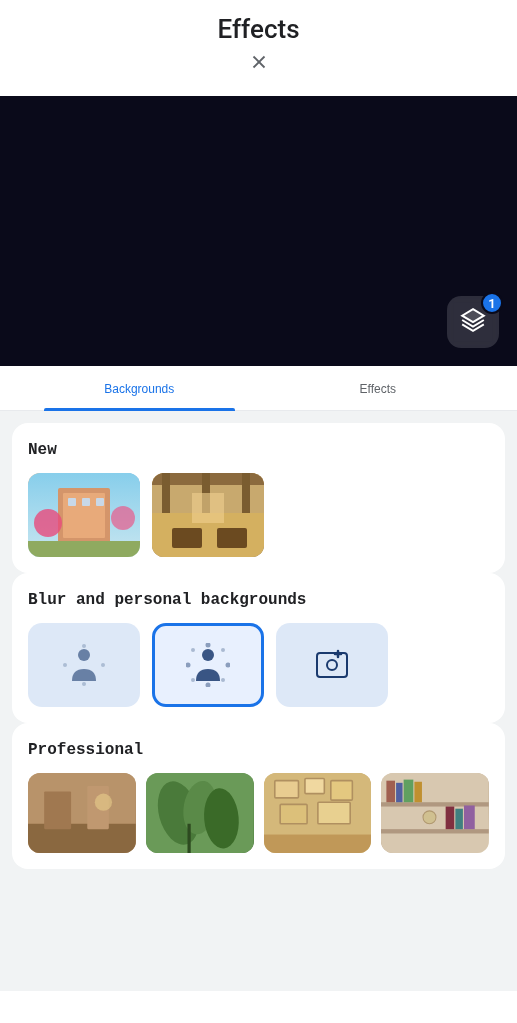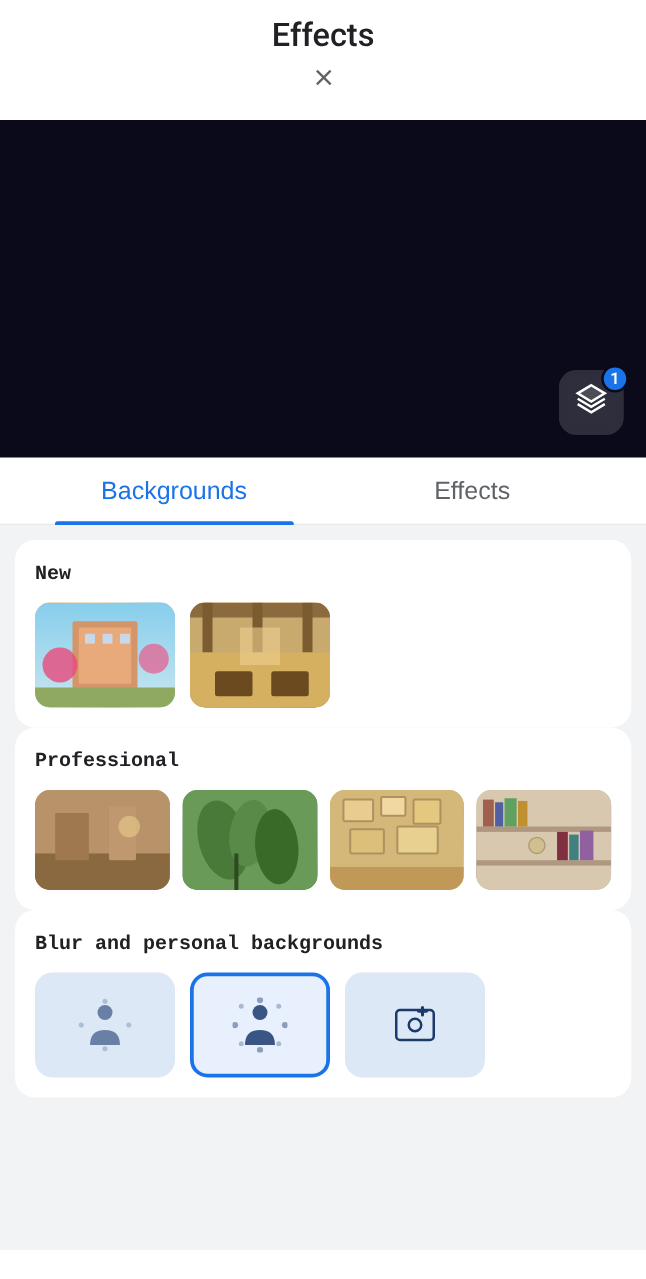--- a/index.html
+++ b/index.html
@@ -90,21 +90,21 @@
       display: flex;
       align-items: center;
       border-bottom: 1px solid #e8eaed;
       padding: 0 20px;
       background: #fff;
     }
     .tab {
       flex: 1;
       text-align: center;
       padding: 16px 8px 14px;
-      font-size: 20px;
+      font-size: 12px;
       font-weight: 500;
       color: #5f6368;
       cursor: pointer;
       position: relative;
       border: none;
       background: transparent;
     }
     .tab.active {
       color: #1a73e8;
     }
@@ -298,83 +298,20 @@
           <rect x="20" y="55" width="30" height="20" fill="#6b4a20" rx="2"></rect>
           <rect x="65" y="55" width="30" height="20" fill="#6b4a20" rx="2"></rect>
 
           <rect x="40" y="20" width="32" height="30" fill="#f0d090" opacity="0.6"></rect>
         </svg>
       </div>
     </div>
   </div>
 
   <div class="section-card">
-    <div class="section-title">Professional</div>
-    <div class="pro-row">
-
-      <div class="pro-thumb pro-1">
-        <svg width="100%" height="80" viewBox="0 0 100 80" preserveAspectRatio="xMidYMid slice">
-          <rect width="100" height="80" fill="#b8936a"></rect>
-          <rect x="0" y="50" width="100" height="30" fill="#8a6840"></rect>
-          <rect x="15" y="20" width="25" height="35" fill="#a07850" rx="1"></rect>
-          <rect x="55" y="15" width="20" height="40" fill="#c09870" rx="1"></rect>
-
-          <circle cx="70" cy="30" r="8" fill="#f0d890" opacity="0.5"></circle>
-        </svg>
-      </div>
-
-      <div class="pro-thumb pro-2">
-        <svg width="100%" height="80" viewBox="0 0 100 80" preserveAspectRatio="xMidYMid slice">
-          <rect width="100" height="80" fill="#6a9a58"></rect>
-
-          <ellipse cx="30" cy="40" rx="18" ry="30" fill="#4a7a3a" transform="rotate(-15 30 40)"></ellipse>
-          <ellipse cx="50" cy="35" rx="15" ry="25" fill="#5a8a48" transform="rotate(10 50 35)"></ellipse>
-          <ellipse cx="70" cy="45" rx="16" ry="28" fill="#3a6a28" transform="rotate(-5 70 45)"></ellipse>
-
-          <line x1="40" y1="80" x2="40" y2="50" stroke="#2d4a20" stroke-width="3"></line>
-        </svg>
-      </div>
-
-      <div class="pro-thumb pro-3">
-        <svg width="100%" height="80" viewBox="0 0 100 80" preserveAspectRatio="xMidYMid slice">
-          <rect width="100" height="80" fill="#d4b87a"></rect>
-
-          <rect x="10" y="10" width="22" height="16" fill="#e8cc90" stroke="#b09060" stroke-width="1.5" rx="1"></rect>
-          <rect x="38" y="8" width="18" height="14" fill="#f0d8a0" stroke="#b09060" stroke-width="1.5" rx="1"></rect>
-          <rect x="62" y="10" width="20" height="18" fill="#e4c880" stroke="#b09060" stroke-width="1.5" rx="1"></rect>
-          <rect x="15" y="32" width="25" height="18" fill="#dcc07a" stroke="#b09060" stroke-width="1.5" rx="1"></rect>
-          <rect x="50" y="30" width="30" height="20" fill="#e8d090" stroke="#b09060" stroke-width="1.5" rx="1"></rect>
-
-          <rect x="0" y="60" width="100" height="20" fill="#c09858"></rect>
-        </svg>
-      </div>
-
-      <div class="pro-thumb pro-4">
-        <svg width="100%" height="80" viewBox="0 0 100 80" preserveAspectRatio="xMidYMid slice">
-          <rect width="100" height="80" fill="#d8c8b0"></rect>
-
-          <rect x="0" y="30" width="100" height="4" fill="#b09880"></rect>
-          <rect x="0" y="55" width="100" height="4" fill="#b09880"></rect>
-
-          <rect x="5" y="10" width="8" height="20" fill="#a06050"></rect>
-          <rect x="14" y="12" width="6" height="18" fill="#5060a0"></rect>
-          <rect x="21" y="9" width="9" height="21" fill="#60a060"></rect>
-          <rect x="31" y="11" width="7" height="19" fill="#c09030"></rect>
-          <rect x="60" y="34" width="8" height="21" fill="#803040"></rect>
-          <rect x="69" y="36" width="7" height="19" fill="#408080"></rect>
-          <rect x="77" y="33" width="10" height="22" fill="#9060a0"></rect>
-
-          <circle cx="45" cy="44" r="6" fill="#d0c090" stroke="#b09870" stroke-width="1"></circle>
-        </svg>
-      </div>
-
-    </div>
-  </div>
-
-  <div class="section-card">
     <div class="section-title">Blur and personal backgrounds</div>
     <div class="blur-row">
 
       <div class="blur-item">
         <svg width="44" height="44" viewBox="0 0 44 44" xmlns="http://www.w3.org/2000/svg">
 
           <circle cx="22" cy="12" r="6" fill="rgba(26,58,110,0.6)"></circle>
           <path d="M10 38 Q10 26 22 26 Q34 26 34 38" fill="rgba(26,58,110,0.6)"></path>
 
           <circle cx="22" cy="3" r="2" fill="rgba(26,58,110,0.25)"></circle>
@@ -406,13 +343,76 @@
           <rect x="3" y="6" width="30" height="24" rx="3" stroke="#1a3a6e" stroke-width="2" fill="none"></rect>
           <circle cx="18" cy="18" r="5" stroke="#1a3a6e" stroke-width="2" fill="none"></circle>
           <line x1="24" y1="4" x2="24" y2="10" stroke="#1a3a6e" stroke-width="2.5" stroke-linecap="round"></line>
           <line x1="21" y1="7" x2="27" y2="7" stroke="#1a3a6e" stroke-width="2.5" stroke-linecap="round"></line>
         </svg>
       </div>
 
     </div>
   </div>
 
+  <div class="section-card">
+    <div class="section-title">Professional</div>
+    <div class="pro-row">
+
+      <div class="pro-thumb pro-1">
+        <svg width="100%" height="80" viewBox="0 0 100 80" preserveAspectRatio="xMidYMid slice">
+          <rect width="100" height="80" fill="#b8936a"></rect>
+          <rect x="0" y="50" width="100" height="30" fill="#8a6840"></rect>
+          <rect x="15" y="20" width="25" height="35" fill="#a07850" rx="1"></rect>
+          <rect x="55" y="15" width="20" height="40" fill="#c09870" rx="1"></rect>
+
+          <circle cx="70" cy="30" r="8" fill="#f0d890" opacity="0.5"></circle>
+        </svg>
+      </div>
+
+      <div class="pro-thumb pro-2">
+        <svg width="100%" height="80" viewBox="0 0 100 80" preserveAspectRatio="xMidYMid slice">
+          <rect width="100" height="80" fill="#6a9a58"></rect>
+
+          <ellipse cx="30" cy="40" rx="18" ry="30" fill="#4a7a3a" transform="rotate(-15 30 40)"></ellipse>
+          <ellipse cx="50" cy="35" rx="15" ry="25" fill="#5a8a48" transform="rotate(10 50 35)"></ellipse>
+          <ellipse cx="70" cy="45" rx="16" ry="28" fill="#3a6a28" transform="rotate(-5 70 45)"></ellipse>
+
+          <line x1="40" y1="80" x2="40" y2="50" stroke="#2d4a20" stroke-width="3"></line>
+        </svg>
+      </div>
+
+      <div class="pro-thumb pro-3">
+        <svg width="100%" height="80" viewBox="0 0 100 80" preserveAspectRatio="xMidYMid slice">
+          <rect width="100" height="80" fill="#d4b87a"></rect>
+
+          <rect x="10" y="10" width="22" height="16" fill="#e8cc90" stroke="#b09060" stroke-width="1.5" rx="1"></rect>
+          <rect x="38" y="8" width="18" height="14" fill="#f0d8a0" stroke="#b09060" stroke-width="1.5" rx="1"></rect>
+          <rect x="62" y="10" width="20" height="18" fill="#e4c880" stroke="#b09060" stroke-width="1.5" rx="1"></rect>
+          <rect x="15" y="32" width="25" height="18" fill="#dcc07a" stroke="#b09060" stroke-width="1.5" rx="1"></rect>
+          <rect x="50" y="30" width="30" height="20" fill="#e8d090" stroke="#b09060" stroke-width="1.5" rx="1"></rect>
+
+          <rect x="0" y="60" width="100" height="20" fill="#c09858"></rect>
+        </svg>
+      </div>
+
+      <div class="pro-thumb pro-4">
+        <svg width="100%" height="80" viewBox="0 0 100 80" preserveAspectRatio="xMidYMid slice">
+          <rect width="100" height="80" fill="#d8c8b0"></rect>
+
+          <rect x="0" y="30" width="100" height="4" fill="#b09880"></rect>
+          <rect x="0" y="55" width="100" height="4" fill="#b09880"></rect>
+
+          <rect x="5" y="10" width="8" height="20" fill="#a06050"></rect>
+          <rect x="14" y="12" width="6" height="18" fill="#5060a0"></rect>
+          <rect x="21" y="9" width="9" height="21" fill="#60a060"></rect>
+          <rect x="31" y="11" width="7" height="19" fill="#c09030"></rect>
+          <rect x="60" y="34" width="8" height="21" fill="#803040"></rect>
+          <rect x="69" y="36" width="7" height="19" fill="#408080"></rect>
+          <rect x="77" y="33" width="10" height="22" fill="#9060a0"></rect>
+
+          <circle cx="45" cy="44" r="6" fill="#d0c090" stroke="#b09870" stroke-width="1"></circle>
+        </svg>
+      </div>
+
+    </div>
+  </div>
+
 </div>
 
 </body></html>

